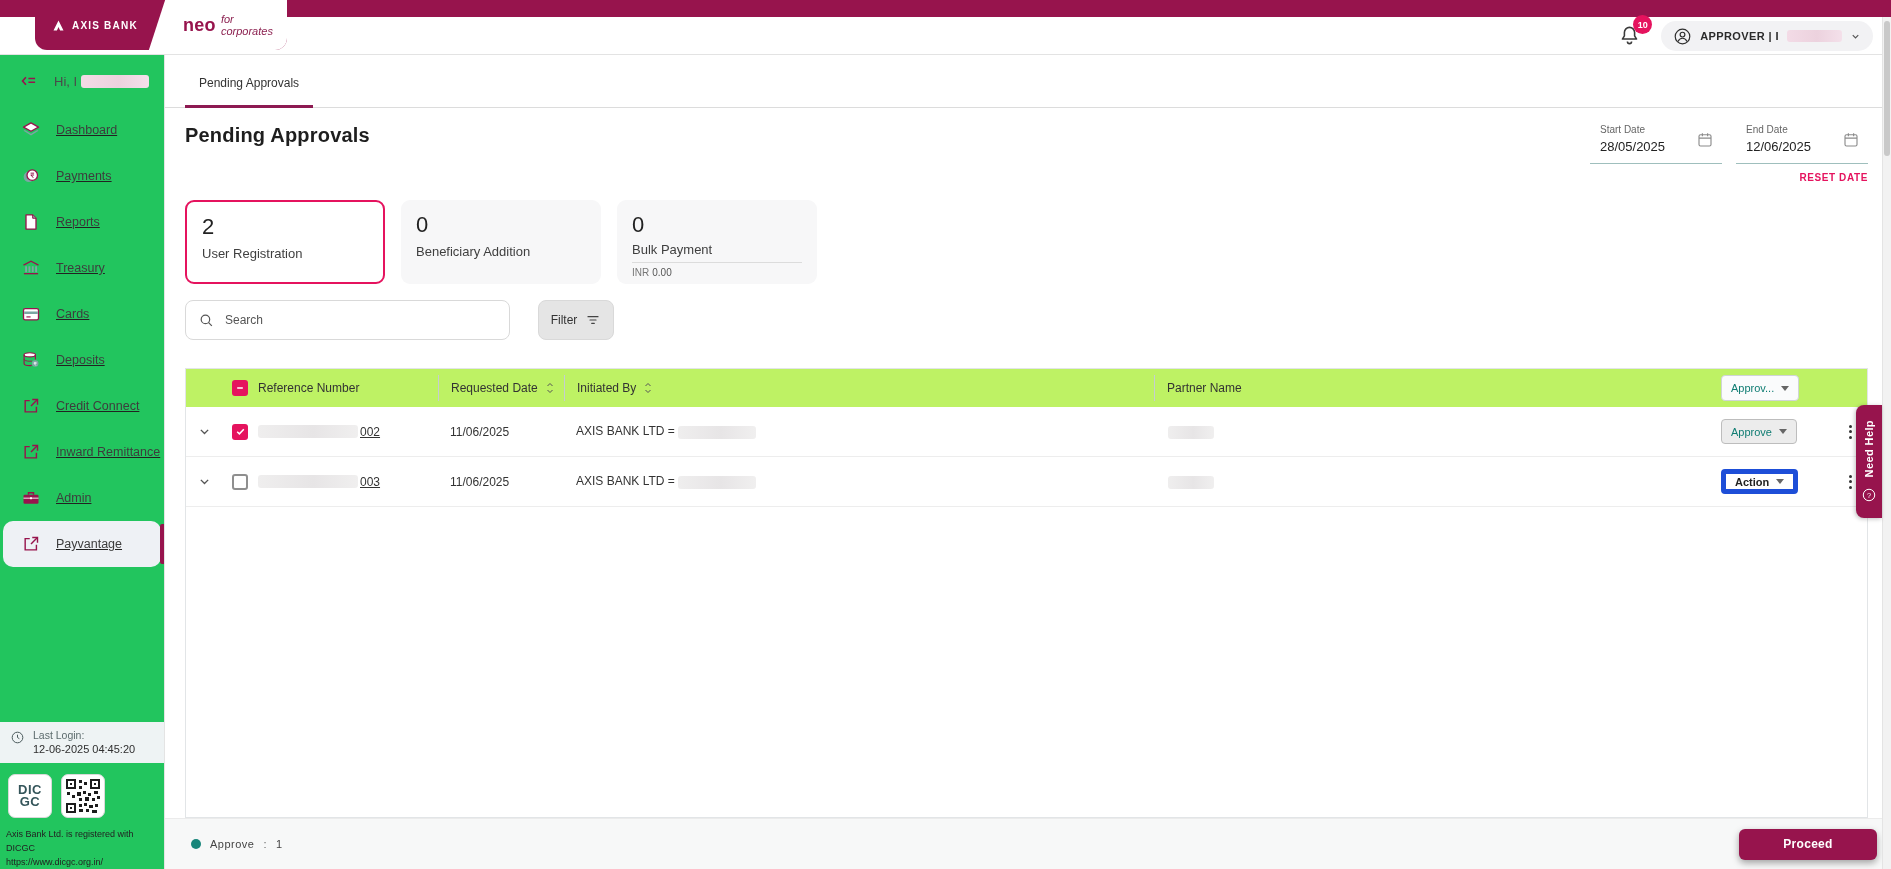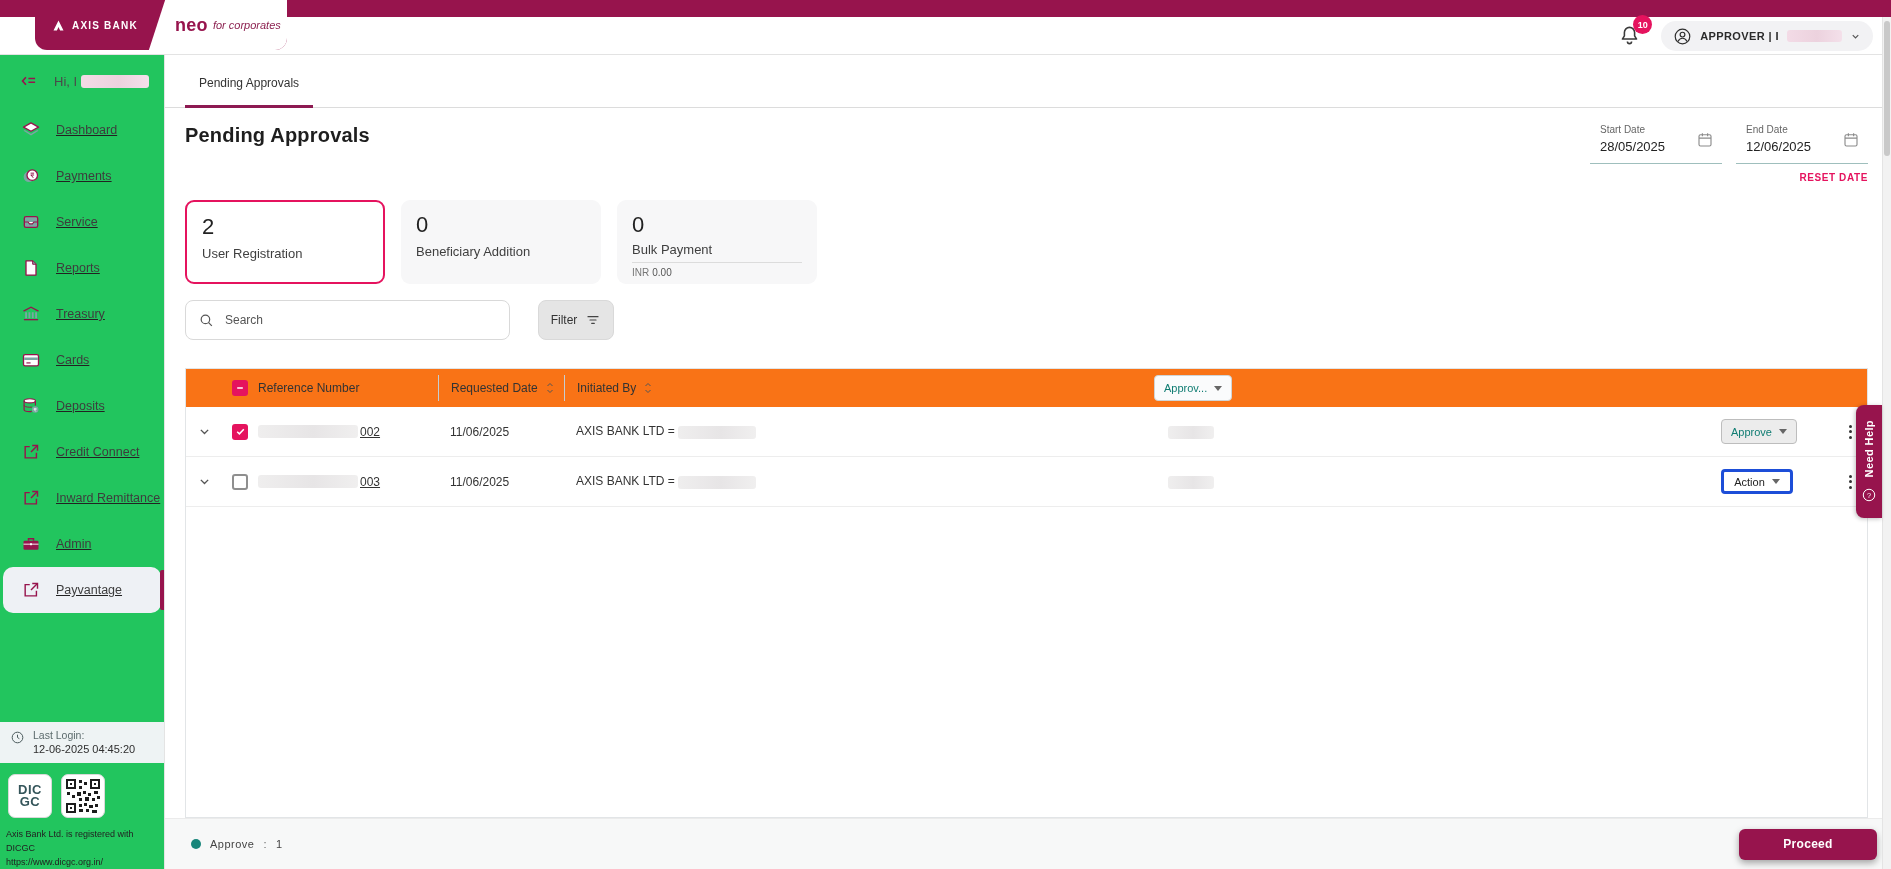--- a/index.html
+++ b/index.html
@@ -9,21 +9,21 @@
 
   
   .topbar { position:relative; height:55px; background:#fff; border-bottom:1px solid #e3e3e3; z-index:30; }
   .topstrip { position:absolute; top:0; left:0; right:0; height:17px; background:#97144D; }
   .brand-flag { position:absolute; left:35px; top:0; width:252px; height:50px; background:#97144D;
     border-radius:0 0 12px 12px; overflow:hidden; }
   .neo-swoosh { position:absolute; left:122px; top:-8px; bottom:-8px; width:260px; background:#fff; transform:skewX(-18deg); }
   .axis-logo { position:absolute; left:16px; top:0; height:50px; display:flex; align-items:center; gap:6px; color:#fff; }
   .axis-logo .axis-name { font-size:10px; font-weight:bold; letter-spacing:1.2px; }
   .neo-text { position:absolute; left:140px; top:0; height:50px; display:flex; align-items:center; gap:5px; color:#97144D; }
-  .neo-text .neo { font-size:18px; font-weight:800; letter-spacing:.3px; }
+  .neo-text .neo { font-size:18px; font-weight:800; letter-spacing:.3px;margin-left:8px; }
   .neo-text .neo-suffix { font-size:11px; font-style:italic; color:#8c2150; }
   .topbar-right { position:absolute; right:18px; top:17px; height:38px; display:flex; align-items:center; gap:18px; }
   .bell-wrap { position:relative; width:26px; height:26px; cursor:pointer; }
   .badge { position:absolute; top:-8px; right:-9px; min-width:19px; height:19px; border-radius:10px;
     background:#E5135E; color:#fff; font-size:9px; font-weight:bold; display:flex; align-items:center; justify-content:center; }
   .user-pill { height:30px; background:#f2f2f4; border-radius:16px; display:flex; align-items:center;
     gap:8px; padding:0 12px; cursor:pointer;text-align:center; }
   .user-pill .user-label { font-size:11px; font-weight:bold; color:#2b2b2b; letter-spacing:.4px; }
 
   
@@ -88,38 +88,38 @@
   .search-box input { border:none; outline:none; flex:1; font-size:12px; color:#333;
     font-family:"Liberation Sans",sans-serif; background:transparent; }
   .search-box input::placeholder { color:#555; }
   .filter-btn { width:76px; height:40px; border:1px solid #d9d9d9; border-radius:8px; background:#e5e5e5;
     display:flex; align-items:center; justify-content:center; gap:8px; font-size:12px; color:#333; cursor:pointer; }
 
   
   .table { --cols:36px 36px 180px 126px 590px 1fr 112px 34px;
     margin:28px 23px 0 20px; border:1px solid #e2e5e7; flex:1; min-height:0;
     display:flex; flex-direction:column; background:#fff; }
-  .thead { height:38px; background:#f97316; display:grid; grid-template-columns:var(--cols); align-items:center; flex:0 0 auto; }
+  .thead { height:38px; background:#bef264; display:grid; grid-template-columns:var(--cols); align-items:center; flex:0 0 auto; }
   .th { display:flex; align-items:center; height:26px; font-size:12px; color:#333; gap:6px; }
   .th.divided { border-left:1px solid #c6cdd0; padding-left:12px; }
   .trow { height:50px; display:grid; grid-template-columns:var(--cols); align-items:center;
     border-bottom:1px solid #ededed; background:#fff; font-size:12px; color:#333; }
   .tbody { flex:1; }
   .cell-center { display:flex; justify-content:center; align-items:center; }
   .cbx { width:16px; height:16px; border-radius:3px; display:flex; align-items:center; justify-content:center; cursor:pointer; }
   .cbx.checked, .cbx.indeterminate { background:#E5135E; }
   .cbx.unchecked { background:#fff; border:2px solid #8f8f8f; }
   .expand-btn { cursor:pointer; display:flex; align-items:center; justify-content:center; width:100%; }
   .ref-cell { display:flex; align-items:center;text-decoration:underline; }
   .action-cell { display:flex; align-items:center; }
   .dd-btn { height:25px; border-radius:4px; display:flex; align-items:center; justify-content:center;
     gap:7px; font-size:11px; cursor:pointer; padding:0 9px; min-width:72px; }
   .dd-btn .caret { width:0; height:0; border:4px solid transparent; border-top:5px solid #666; margin-top:4px; }
   .dd-approve { background:#ececec; border:1px solid #bdbdbd; color:#0F7C72; }
-  .dd-default { background:#fff; border:3px solid #1d4ed8; color:#222; }
+  .dd-default { background:#fff; border:5px solid #1d4ed8; color:#222;font-weight:bold; }
   .dd-bulk { background:#fafbfc; border:1px solid #cfd4d6; color:#0F7C72; height:26px; min-width:74px; }
   .kebab { display:flex; flex-direction:column; gap:2.5px; align-items:center; cursor:pointer; width:100%; }
   .kebab i { width:3px; height:3px; border-radius:50%; background:#333; }
 
   
   .actionbar { height:51px; background:#f7f8f8; border-top:1px solid #ebebeb; display:flex;
     align-items:center; justify-content:space-between; padding:0 14px 0 26px; flex:0 0 auto; }
   .status { display:flex; align-items:center; gap:9px; font-size:11px; color:#444; letter-spacing:.5px; }
   .status .dot { width:10px; height:10px; border-radius:50%; background:#18867B; }
   .status .sep { color:#666; }
@@ -203,30 +203,20 @@
           </div>
           <div class="side-item">
             <span class="s-icon" style="display:flex">
               <svg width="20" height="20" viewBox="0 0 24 24">
                 <circle cx="9.5" cy="13" r="6.3" fill="#7BA7A3"></circle>
                 <circle cx="13.5" cy="11" r="6.3" fill="#fff" stroke="#97144D" stroke-width="1.6"></circle>
                 <path d="M11.5 8.6h4.2M11.5 10.8h4.2m-3.6 0 2.6 3.4" fill="none" stroke="#97144D" stroke-width="1.2"></path>
               </svg>
             </span>
             <span class="s-label">Payments</span>
-          </div>
-          <div class="side-item">
-            <span class="s-icon" style="display:flex">
-              <svg width="20" height="20" viewBox="0 0 24 24">
-                <rect x="4" y="5.5" width="16" height="13" rx="2" fill="#7BA7A3"></rect>
-                <path d="M4 12h4.5l1.8 2.2h3.4L15.5 12H20" fill="#fff" stroke="#97144D" stroke-width="1.4"></path>
-                <rect x="4" y="5.5" width="16" height="13" rx="2" fill="none" stroke="#97144D" stroke-width="1.6"></rect>
-              </svg>
-            </span>
-            <span class="s-label">Service</span>
           </div>
           <div class="side-item">
             <span class="s-icon" style="display:flex">
               <svg width="20" height="20" viewBox="0 0 24 24">
                 <path d="M6 3.5h8l4 4v13H6z" fill="#fff" stroke="#97144D" stroke-width="1.6" stroke-linejoin="round"></path>
                 <path d="M14 3.5v4h4" fill="#7BA7A3" stroke="#97144D" stroke-width="1.2"></path>
               </svg>
             </span>
             <span class="s-label">Reports</span>
           </div>
@@ -452,20 +442,23 @@
                 <path d="M7 18l5 5 5-5" fill="none" stroke="#555" stroke-width="2"></path>
               </svg>
             </div>
             <div class="th divided">
               <span>Initiated By</span>
               <svg width="12" height="14" viewBox="0 0 24 28">
                 <path d="M7 10l5-5 5 5" fill="none" stroke="#555" stroke-width="2"></path>
                 <path d="M7 18l5 5 5-5" fill="none" stroke="#555" stroke-width="2"></path>
               </svg>
             </div>
+            <div class="th divided">
+                <span>Partner Name</span>
+              </div>
             <div class="action-cell">
               <span class="dd-btn dd-bulk">
                 <span>Approv...</span>
                 <span class="caret"></span>
               </span>
             </div>
             <div></div>
           </div>
           <div class="tbody" id="table-rows">
               <div class="trow">

